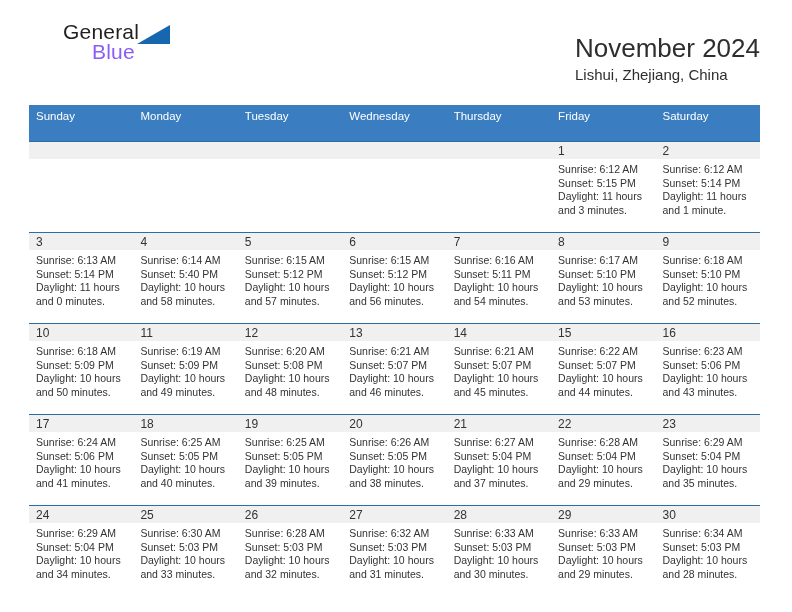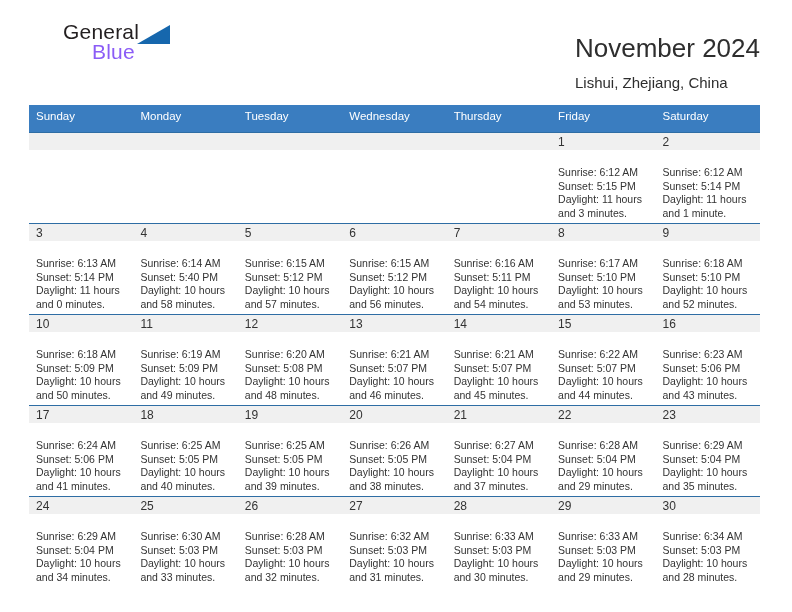--- a/index.html
+++ b/index.html
@@ -76,41 +76,41 @@
   .cal-title {
     font-size: 26px;
     color: #2e2e2e;
     line-height: 32px;
     white-space: nowrap;
   }
   .cal-subtitle {
     font-size: 15px;
     color: #2e2e2e;
     line-height: 20px;
-    margin-top: 9px;
+    margin-top: 1px;
     white-space: nowrap;
   }
 
   
   .calendar {
     position: absolute;
     left: 29px;
     top: 105px;
     width: 731px;
     border-collapse: collapse;
     table-layout: fixed;
   }
 
   .calendar th {
     background: #3a7dc0;
     color: #ffffff;
     font-size: 11.5px;
     font-weight: normal;
     text-align: left;
-    padding: 5px 0 10px 7px;
+    padding: 5px 0 19px 7px;
     height: 19px;
     box-sizing: border-box;
     border: none;
   }
 
   .calendar td {
     vertical-align: top;
     width: 104.4px;
     height: 90px;
     padding: 0;
@@ -132,21 +132,21 @@
     height: 17px;
     box-sizing: border-box;
     line-height: 12px;
   }
   td.empty .daynum {
     background: #f0f0f0;
     color: transparent;
   }
 
   .info {
-    padding: 16px 5px 0 7px;
+    padding: 4px 5px 0 7px;
     font-size: 10.5px;
     line-height: 13.6px;
     color: #333333;
   }
   .info div {
     white-space: nowrap;
   }
   .info .daylight {
     white-space: normal;
   }

